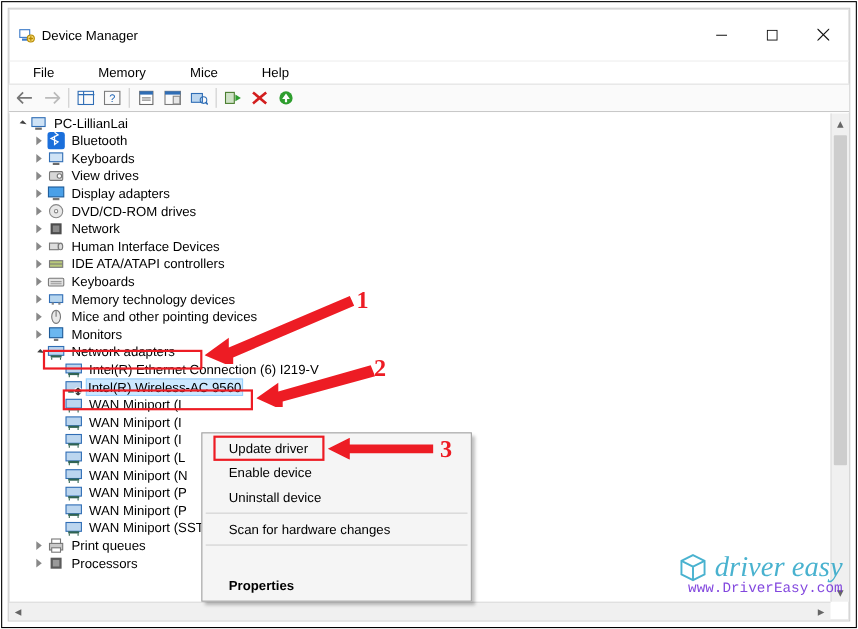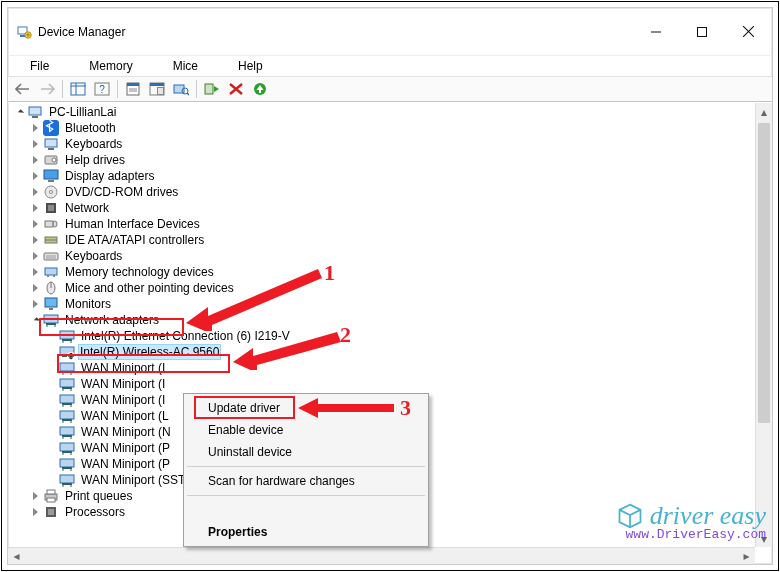--- a/index.html
+++ b/index.html
@@ -205,21 +205,21 @@
             </svg>
             <span class="lbl">Keyboards</span>
           </div>
           <div class="row">
             <span class="spc"></span>
             <span class="chev closed"></span>
             <svg class="ico16" viewBox="0 0 16 16">
               <rect x="2" y="4" width="12" height="8" rx="1" fill="#d7d7d7" stroke="#777"></rect>
               <circle cx="11" cy="8" r="2" fill="#fff" stroke="#777"></circle>
             </svg>
-            <span class="lbl">Help drives</span>
+            <span class="lbl">View drives</span>
           </div>
           <div class="row">
             <span class="spc"></span>
             <span class="chev closed"></span>
             <svg class="ico16" viewBox="0 0 16 16">
               <rect x="1" y="2" width="14" height="9" fill="#4aa0e8" stroke="#1d5a97"></rect>
               <rect x="5" y="12" width="6" height="2" fill="#777"></rect>
             </svg>
             <span class="lbl">Display adapters</span>
           </div>

